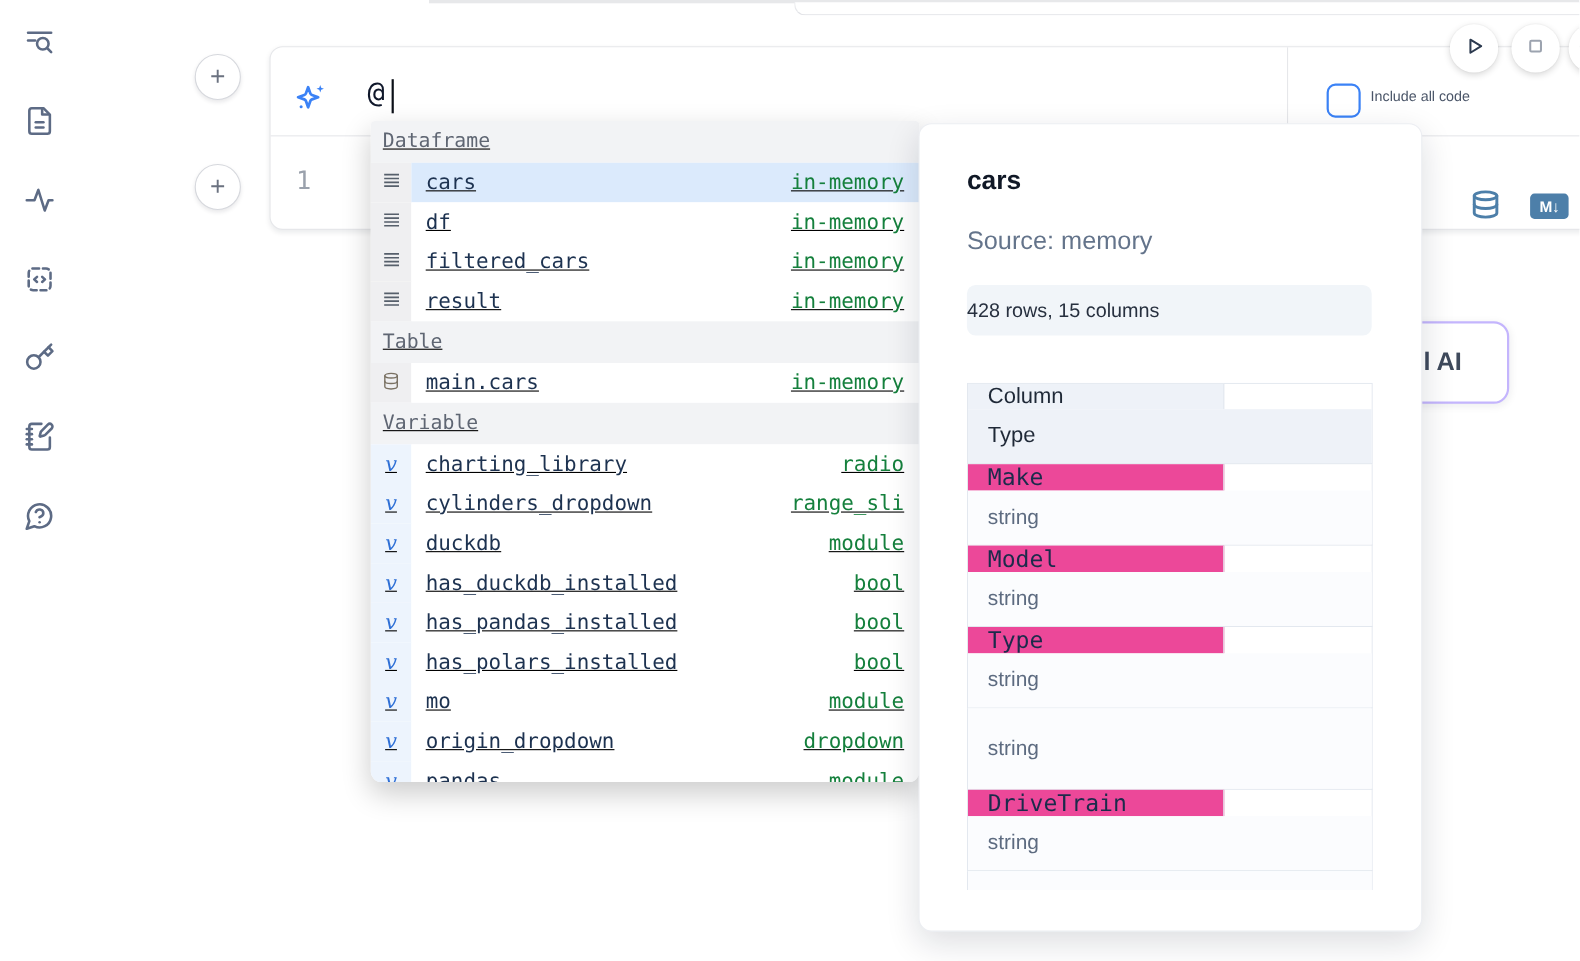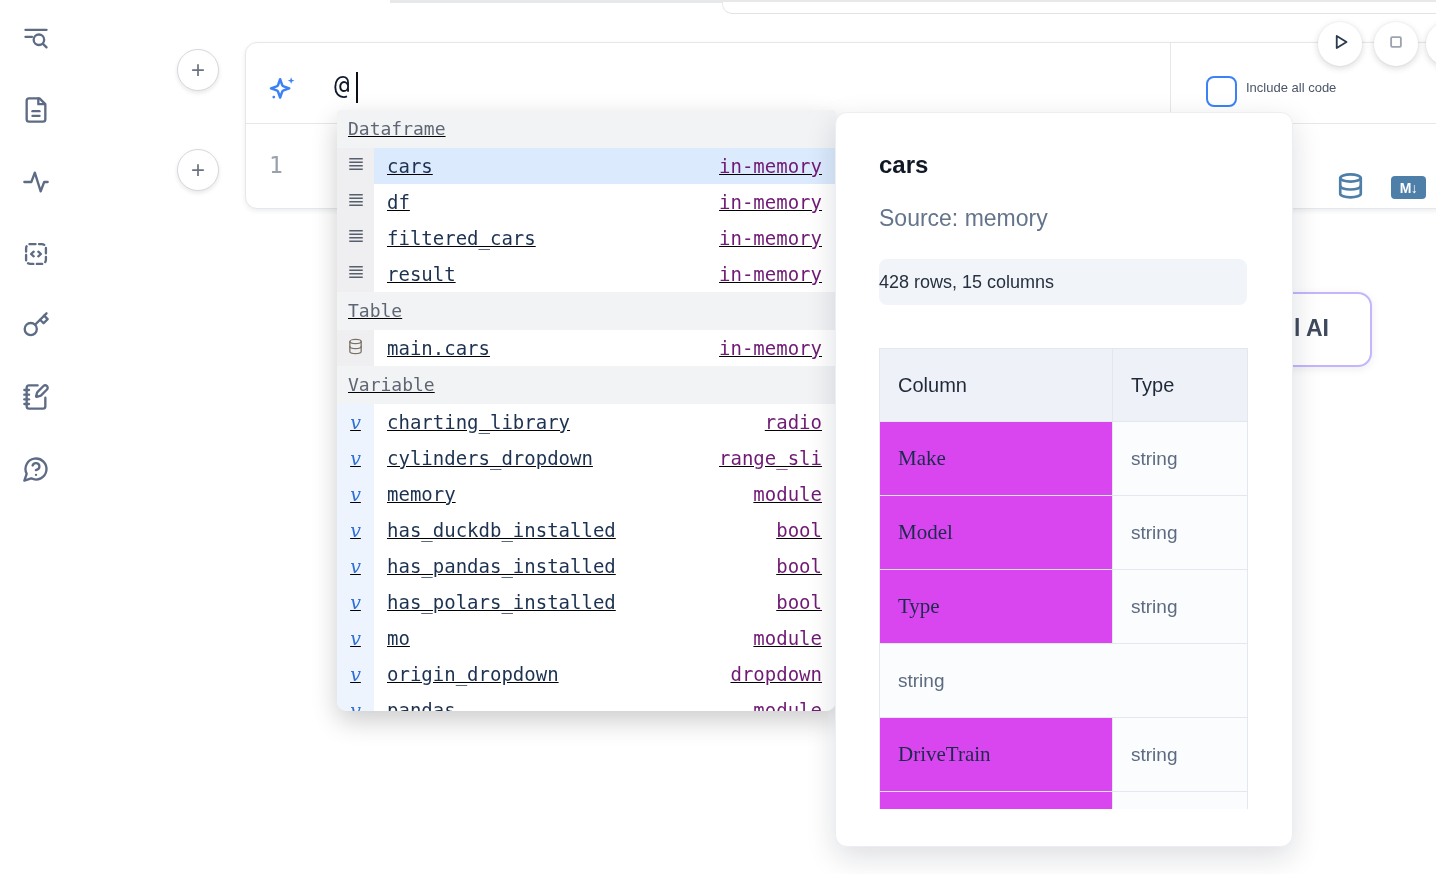--- a/index.html
+++ b/index.html
@@ -54,47 +54,47 @@
     border-radius:4px 4px 10px 10px;box-shadow:0 10px 26px rgba(0,0,0,.20);overflow:hidden;text-decoration:underline;}
   .ac-header{height:38px;line-height:38px;background:#f2f3f5;color:#5f6673;font-size:18px;
     padding-left:11px;}
   .ac-row{height:36px;display:flex;cursor:pointer;}
   .ac-gut{width:37px;background:#efeff1;display:flex;align-items:center;justify-content:center;flex:none;}
   .ac-gut.var{background:#edf4fd;}
   .ac-main{flex:1;display:flex;align-items:center;padding:0 14px 0 13px;background:#fff;
     overflow:hidden;white-space:nowrap;}
   .ac-row.sel .ac-main{background:#dbeafc;}
   .ac-name{font-size:19px;color:#1d3250;}
-  .ac-type{margin-left:auto;font-size:19px;color:#701a75;flex:none;}
+  .ac-type{margin-left:auto;font-size:19px;color:#15803d;flex:none;}
   .rows-icon svg{width:18px;height:18px;stroke:#565f6b;stroke-width:2;fill:none;}
   .dbs-icon svg{width:17px;height:17px;stroke:#7a7163;stroke-width:1.8;fill:none;
     stroke-linecap:round;stroke-linejoin:round;}
   .v-icon{font-family:"DejaVu Serif",serif;font-style:italic;font-size:19px;color:#2e6fd6;}
 
   
   .ai-card{left:1240px;top:292px;width:128px;height:71px;background:#fff;z-index:10;
     border:2px solid #c4b5fd;border-radius:14px;box-shadow:0 2px 8px rgba(15,23,42,.08);cursor:pointer;}
   .ai-card span{position:absolute;left:52px;top:0;line-height:69px;font-size:23px;
     font-weight:bold;color:#3f4a5c;}
 
   
   .panel{left:835px;top:112px;width:456px;height:733px;background:#fff;z-index:30;
     border:1px solid #eceef2;border-radius:12px;box-shadow:0 10px 30px rgba(15,23,42,.14);}
   .p-title{left:43px;top:38px;font-size:24px;font-weight:bold;color:#101826;}
   .p-source{left:43px;top:92px;font-size:23px;color:#64748b;}
   .p-badge{left:43px;top:146px;width:368px;height:46px;background:#f1f5f9;border-radius:8px;
     line-height:46px;font-size:18px;color:#27303f;box-sizing:border-box;}
   .sch{left:43px;top:235px;width:369px;height:461px;overflow:hidden;}
-  .sch-row{display:flex;height:74px;border:1px solid #e3e8ef;border-top:none;box-sizing:border-box;}
+  .sch-row{display:flex;height:74px;border:1px solid #e3e8ef;border-top:none;box-sizing:border-box;flex-direction:column;}
   .sch-row.head{border-top:1px solid #e3e8ef;}
   .sch-c1{width:233px;flex:none;border-right:1px solid #e3e8ef;display:flex;align-items:center;
     padding-left:18px;box-sizing:border-box;}
   .sch-c2{flex:1;display:flex;align-items:center;padding-left:18px;box-sizing:border-box;}
   .head .sch-c1,.head .sch-c2{background:#eef2f8;font-size:20px;color:#1f2937;}
-  .sch-row:not(.head) .sch-c1{background:#d946ef;font-size:21px;color:#1b2b4b;font-family:Liberation Serif, serif;}
+  .sch-row:not(.head) .sch-c1{background:#ec4899;font-size:21px;color:#1b2b4b;}
   .sch-row:not(.head) .sch-c2{background:#fbfcfe;font-size:19px;color:#5d6b80;}
 </style>
 </head>
 <body>
 
 <div id="stage">
 
   <div class="abs top-band"></div>
   <div class="abs prev-strip"></div>
 
@@ -285,21 +285,21 @@
       <div class="ac-main">
           <span class="ac-name">cylinders_dropdown</span>
         <span class="ac-type">range_sli</span>
         </div>
     </div>
     <div class="ac-row">
       <div class="ac-gut var">
           <span class="v-icon">v</span>
         </div>
       <div class="ac-main">
-          <span class="ac-name">memory</span>
+          <span class="ac-name">duckdb</span>
         <span class="ac-type">module</span>
         </div>
     </div>
     <div class="ac-row">
       <div class="ac-gut var">
           <span class="v-icon">v</span>
         </div>
       <div class="ac-main">
           <span class="ac-name">has_duckdb_installed</span>
         <span class="ac-type">bool</span>

